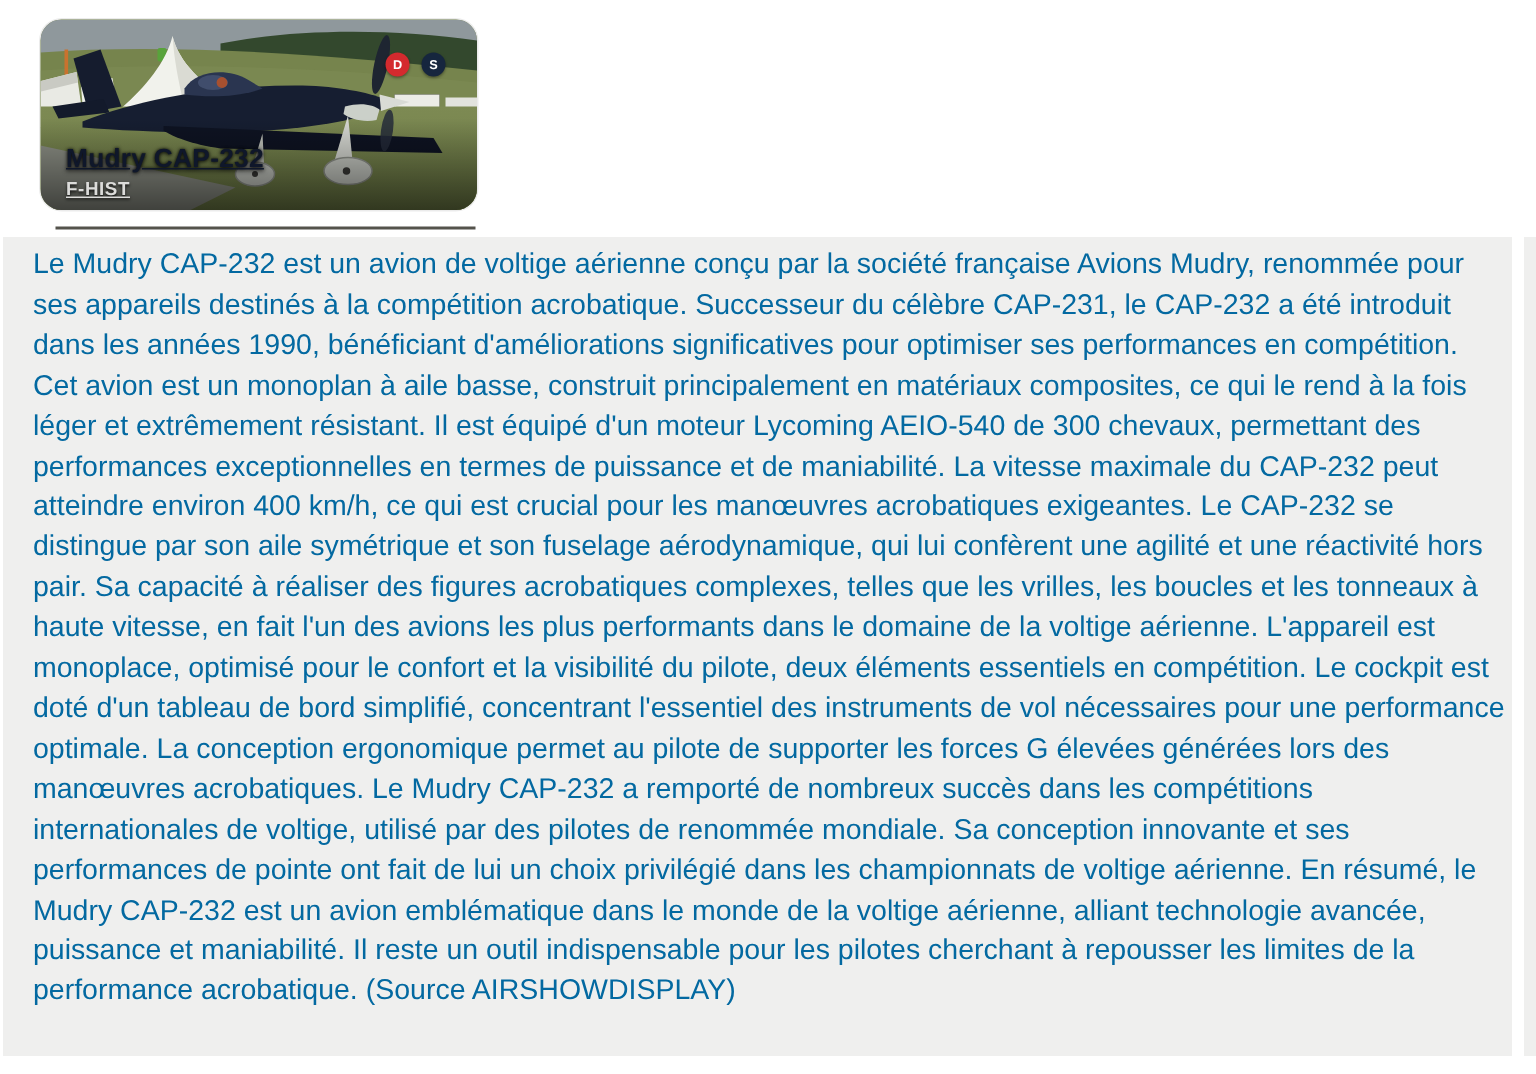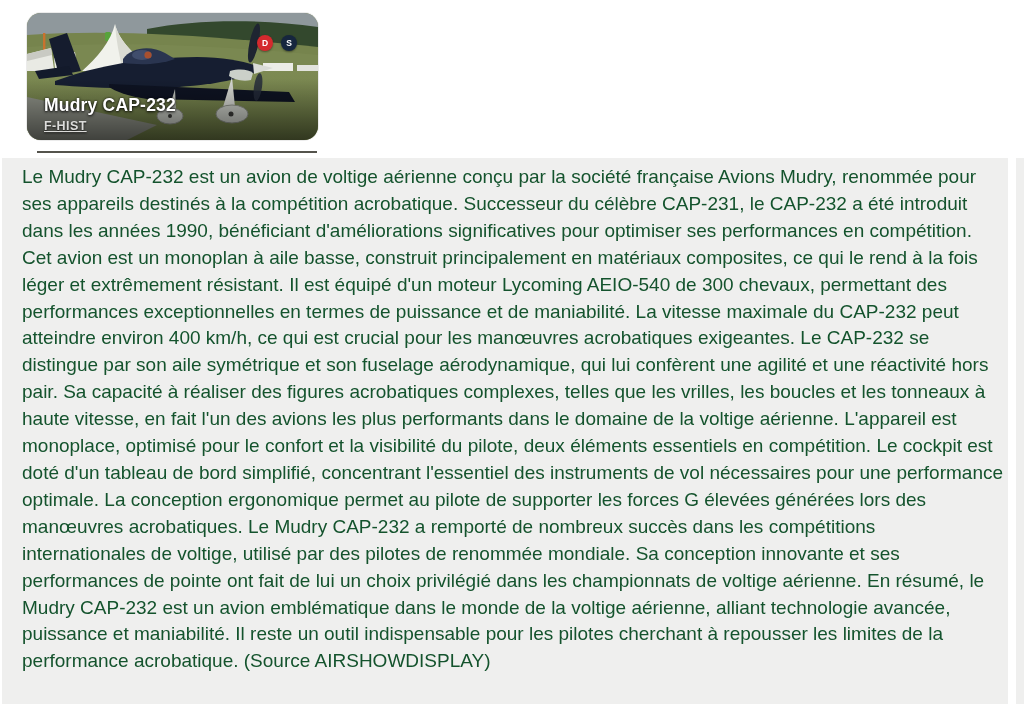--- a/index.html
+++ b/index.html
@@ -11,22 +11,23 @@
 
   
   .photo-card{
     position:absolute;left:27px;top:13px;width:291px;height:127px;
     border-radius:14px;overflow:hidden;background:#75834c;
     box-shadow:0 0 0 1px rgba(0,0,0,.08);
   }
   .photo-card svg{display:block;width:100%;height:100%;}
   .card-title{
     position:absolute;left:17px;bottom:24px;
-    color:#ffffff;font-weight:bold;font-size:17.5px;letter-spacing:.2px;
+    color:#0f172a;font-weight:bold;font-size:17.5px;letter-spacing:.2px;
     text-shadow:0 1px 3px rgba(0,0,0,.85),0 0 2px rgba(0,0,0,.6);
+    text-decoration:underline;
   }
   .card-reg{
     position:absolute;left:17px;bottom:7px;
     color:#dcdcda;font-weight:bold;font-size:12.5px;letter-spacing:.4px;
     text-shadow:0 1px 2px rgba(0,0,0,.8);
     text-decoration:underline;
   }
   .badge{
     position:absolute;top:22px;width:16px;height:16px;border-radius:50%;
     display:flex;align-items:center;justify-content:center;
@@ -138,16 +139,16 @@
   <div class="badge badge-d" style="background: rgb(212, 42, 46);">
     <span>D</span>
   </div>
   <div class="badge badge-s" style="background: rgb(22, 38, 62);">
     <span>S</span>
   </div>
 </div>
 
 <div class="card-underline"></div>
 
-<div class="article-panel" style="background: rgb(239, 239, 238); color: #14532d; padding-left: 20px;">
+<div class="article-panel" style="background: rgb(239, 239, 238); color: #0369a1; padding-left: 20px;">
   <p>Le Mudry CAP-232 est un avion de voltige aérienne conçu par la société française Avions Mudry, renommée pour ses appareils destinés à la compétition acrobatique. Successeur du célèbre CAP-231, le CAP-232 a été introduit dans les années 1990, bénéficiant d'améliorations significatives pour optimiser ses performances en compétition. Cet avion est un monoplan à aile basse, construit principalement en matériaux composites, ce qui le rend à la fois léger et extrêmement résistant. Il est équipé d'un moteur Lycoming AEIO-540 de 300 chevaux, permettant des performances exceptionnelles en termes de puissance et de maniabilité. La vitesse maximale du CAP-232 peut atteindre environ 400 km/h, ce qui est crucial pour les manœuvres acrobatiques exigeantes. Le CAP-232 se distingue par son aile symétrique et son fuselage aérodynamique, qui lui confèrent une agilité et une réactivité hors pair. Sa capacité à réaliser des figures acrobatiques complexes, telles que les vrilles, les boucles et les tonneaux à haute vitesse, en fait l'un des avions les plus performants dans le domaine de la voltige aérienne. L'appareil est monoplace, optimisé pour le confort et la visibilité du pilote, deux éléments essentiels en compétition. Le cockpit est doté d'un tableau de bord simplifié, concentrant l'essentiel des instruments de vol nécessaires pour une performance optimale. La conception ergonomique permet au pilote de supporter les forces G élevées générées lors des manœuvres acrobatiques. Le Mudry CAP-232 a remporté de nombreux succès dans les compétitions internationales de voltige, utilisé par des pilotes de renommée mondiale. Sa conception innovante et ses performances de pointe ont fait de lui un choix privilégié dans les championnats de voltige aérienne. En résumé, le Mudry CAP-232 est un avion emblématique dans le monde de la voltige aérienne, alliant technologie avancée, puissance et maniabilité. Il reste un outil indispensable pour les pilotes cherchant à repousser les limites de la performance acrobatique. (Source AIRSHOWDISPLAY)</p>
 </div>
 <div class="right-sliver" style="background: rgb(239, 239, 238);"></div>
 
 </body></html>

